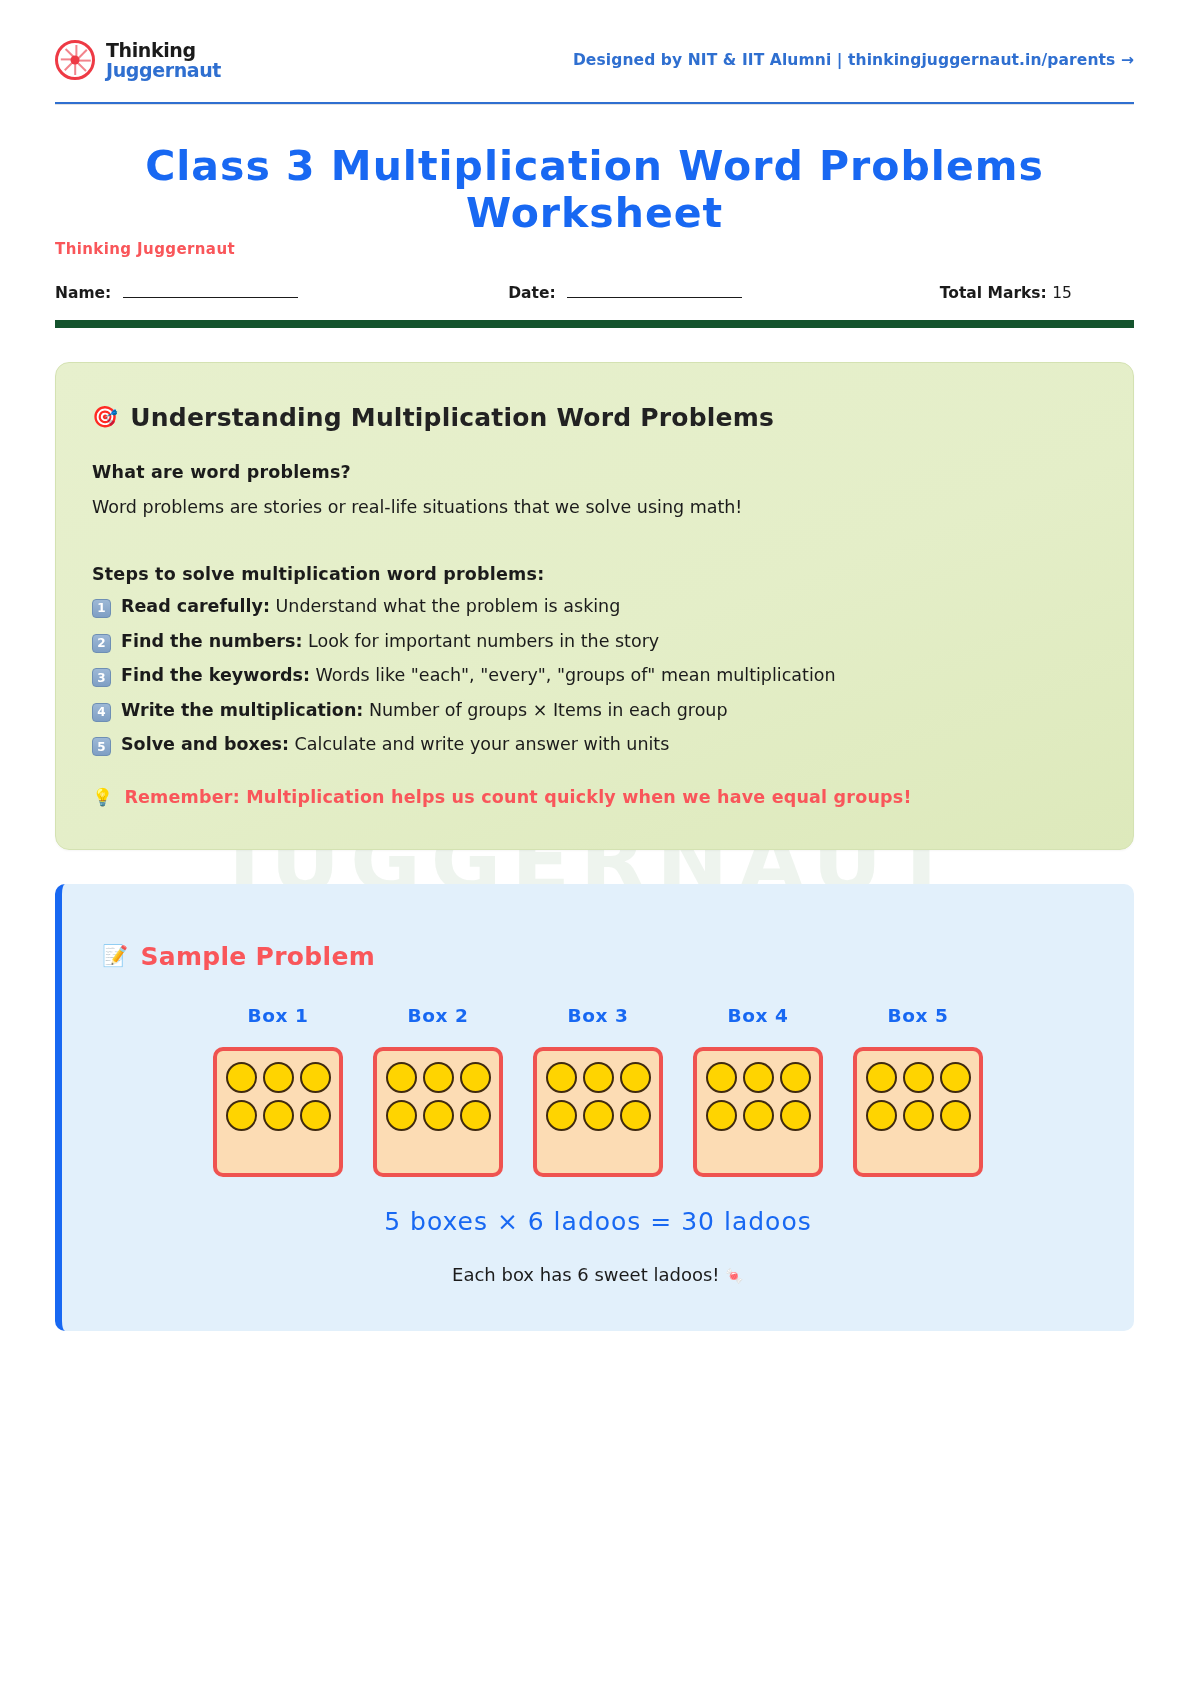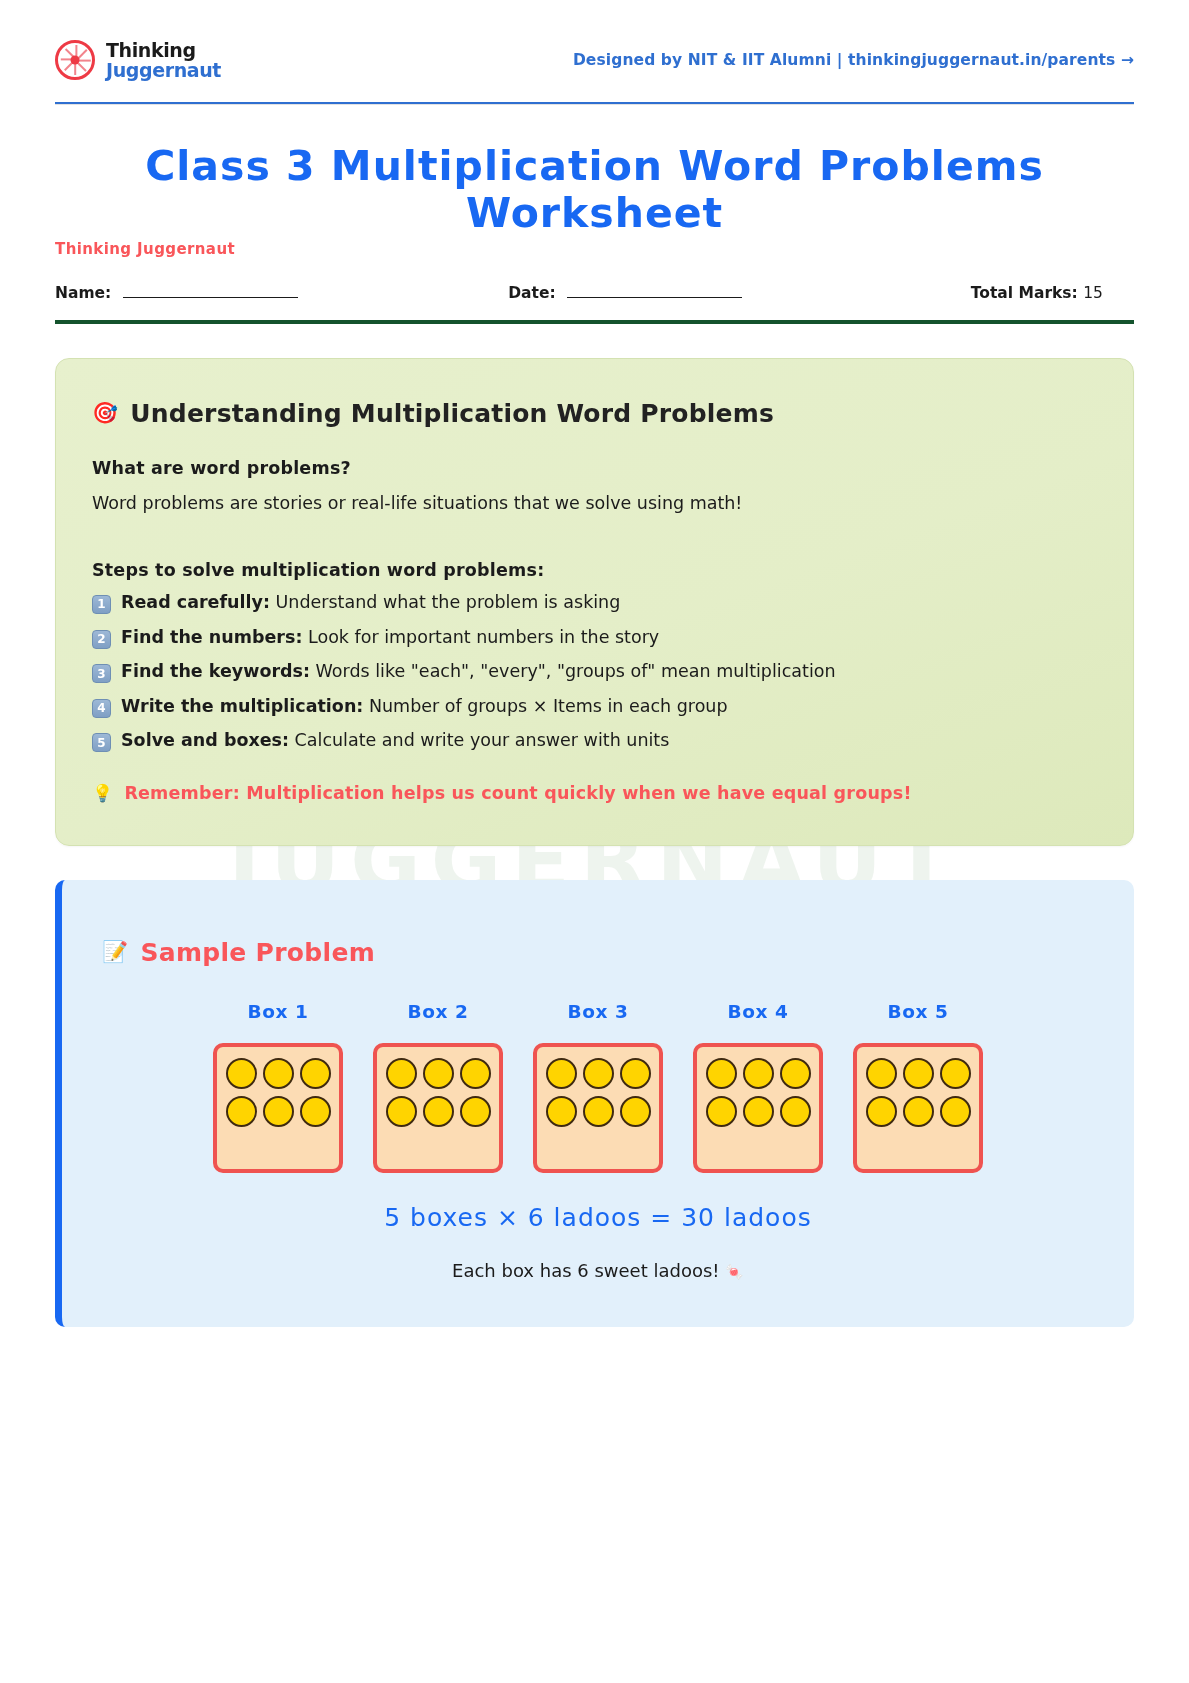--- a/index.html
+++ b/index.html
@@ -105,21 +105,21 @@
     height: 1px;
     background: #e2e2e2;
   }
 
   
   .title-block {
     position: relative;
     z-index: 2;
     margin: 0 55px;
     padding-top: 38px;
-    border-bottom: 4px solid #14532d;
+    border-bottom: 8px solid #14532d;
     padding-bottom: 18px;
   }
 
   .worksheet-title {
     text-align: center;
     font-family: "DejaVu Sans", sans-serif;
     font-weight: bold;
     font-size: 41px;
     color: #1868f2;
     letter-spacing: 1px;
@@ -139,21 +139,21 @@
     margin-top: 26px;
     display: flex;
     align-items: baseline;
     font-family: "DejaVu Sans", sans-serif;
     font-size: 15.5px;
     font-weight: bold;
     color: #1b1b1b;
   }
   .meta-name  { flex: 0 0 42%; }
   .meta-date  { flex: 0 0 40%; }
-  .meta-marks { flex: 1 1 auto; text-align: center; font-weight: bold; }
+  .meta-marks { flex: 1 1 auto; text-align: left; font-weight: bold; }
   .meta-marks .mk-val { font-weight: normal; }
   .blank-line {
     display: inline-block;
     border-bottom: 1.6px solid #1b1b1b;
     width: 175px;
     margin-left: 6px;
     height: 0.9em;
   }
 
   

